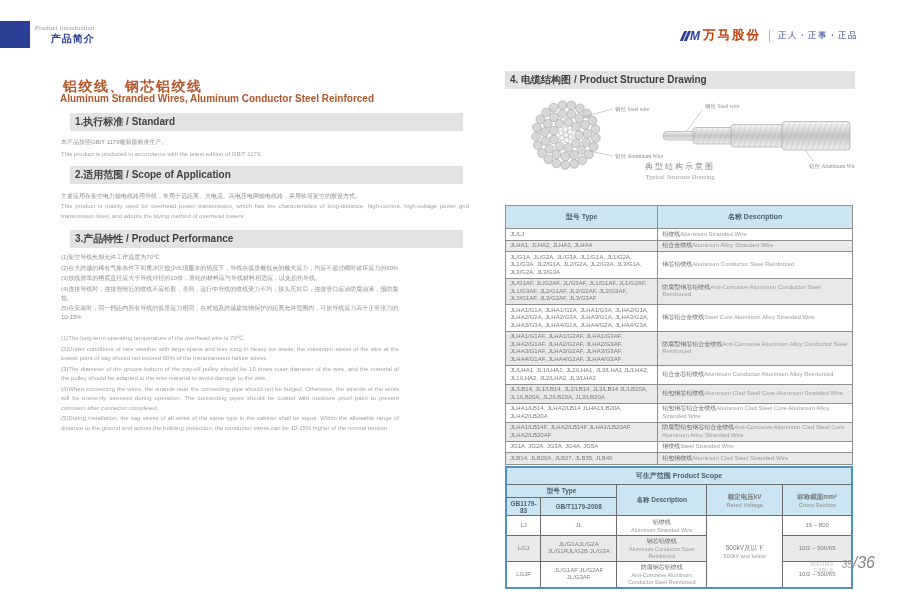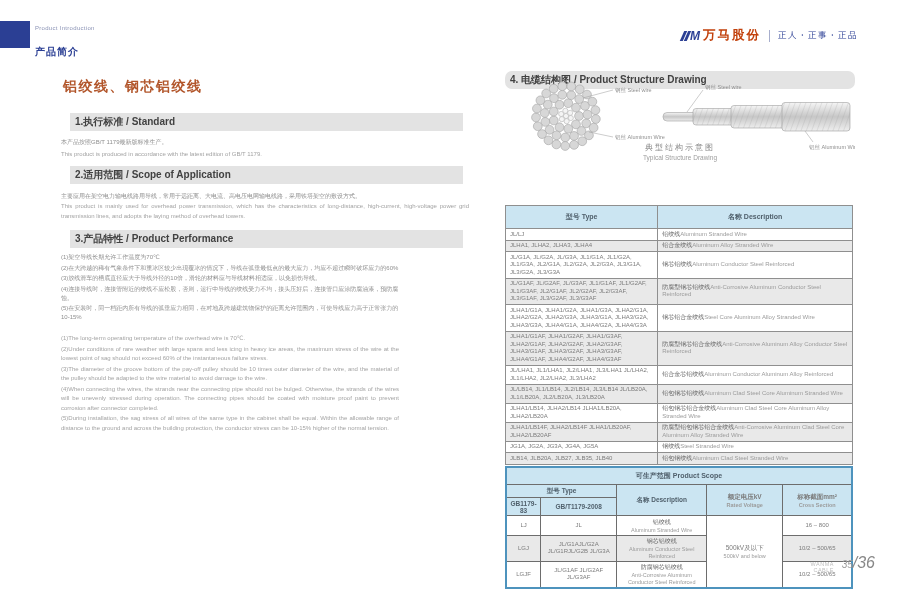--- a/index.html
+++ b/index.html
@@ -3,43 +3,43 @@
 <meta charset="utf-8">
 <style>
   html,body{margin:0;padding:0;}
   body{width:900px;height:616px;background:#ffffff;font-family:"Liberation Sans","DejaVu Sans",sans-serif;}
   .page{position:absolute;left:0;top:0;width:900px;height:616px;background:#ffffff;overflow:hidden;}
 
   
   .corner-block{position:absolute;left:0;top:21px;width:30px;height:27px;background:#2b3f94;}
   .corner-text{position:absolute;left:35px;top:25px;}
   .corner-en{font-size:6px;color:#8b93b5;letter-spacing:.3px;}
-  .corner-zh{font-size:10px;font-weight:bold;color:#2b3f94;margin-top:14px;letter-spacing:1px;}
+  .corner-zh{font-size:10px;font-weight:bold;color:#2b3f94;margin-top:1px;letter-spacing:1px;text-align:right;}
   .brand{position:absolute;right:42px;top:27px;display:flex;align-items:center;}
   .logo-mark{display:flex;align-items:flex-end;gap:1.5px;margin-right:3px;}
   .logo-mark i{display:block;width:2.5px;height:10px;background:#2b3f94;transform:skewX(-24deg);}
   .logo-mark b{font-style:italic;font-weight:900;color:#2b3f94;font-size:12px;line-height:10px;}
   .logo-text{font-size:12.5px;font-weight:700;color:#c2410c;letter-spacing:2px;text-align:right;}
   .logo-divider{width:1px;height:12px;background:#a7aecd;margin:0 8px;}
   .logo-slogan{font-size:8.5px;color:#2b3f94;letter-spacing:1.5px;}
 
   
   .title-zh{position:absolute;left:60px;top:75px;margin:3px;font-size:14px;font-weight:bold;color:#b2562b;letter-spacing:1.5px;}
   .title-en{position:absolute;left:60px;top:93px;margin:0;font-size:10px;font-weight:bold;color:#b2562b;}
   .sec-bar{position:absolute;left:70px;width:393px;height:18px;background:#e3e3e3;font-size:10px;font-weight:bold;color:#414141;line-height:18px;padding-left:5px;box-sizing:border-box;white-space:nowrap;}
-  .sec-bar.right{left:505px;width:350px;border-radius:7px;}
+  .sec-bar.right{left:505px;width:350px;}
   .txt{position:absolute;left:61px;margin:0;}
   .txt.zh{font-size:6px;color:#8f8f8f;}
   .txt.en{font-size:6px;color:#a3a3a3;text-align:justify;line-height:9.5px;}
   .perf-list{position:absolute;left:61px;width:338px;}
   .perf-list.zh .perf-item{font-size:6px;line-height:9px;color:#8f8f8f;margin-bottom:1.5px;}
   .perf-list.en .perf-item{font-size:6px;line-height:9.5px;color:#a3a3a3;text-align:justify;margin-bottom:1px;}
 
   
-  .structure-fig{position:absolute;left:505px;top:80px;width:350px;height:86px;}
+  .structure-fig{position:absolute;left:505px;top:99px;width:350px;height:86px;font-family:Liberation Serif, serif;}
   .structure-fig svg{position:absolute;left:0;top:0;}
   .structure-fig .steel{fill:#f4f4f4;stroke:#b3b3b3;stroke-width:.6;}
   .structure-fig .alu{fill:#d7d7d7;stroke:#a3a3a3;stroke-width:.6;}
   .leader{stroke:#9b9b9b;stroke-width:.5;fill:none;}
   .fig-label{font-size:5.5px;fill:#8f8f8f;}
   .fig-caption{position:absolute;left:0;right:0;top:62px;text-align:center;}
   .cap-zh{font-size:8px;color:#8a8a8a;letter-spacing:2px;}
   .cap-en{font-size:6.5px;color:#9d9d9d;margin-top:1px;}
 
   
@@ -88,20 +88,21 @@
         <i></i>
         <i></i>
         <b>M</b>
       </span>
     <span class="logo-text">万马股份</span>
     <span class="logo-divider"></span>
     <span class="logo-slogan">正人・正事・正品</span>
   </div>
 
   <h1 class="title-zh">铝绞线、钢芯铝绞线</h1>
+  <h2 class="title-en">Aluminum Stranded Wires, Aluminum Conductor Steel Reinforced</h2>
 
   <div class="sec-bar" style="top:113px">1.执行标准 / Standard</div>
   <p class="txt zh" style="top:138px;width:337px">本产品按照GB/T 1179最新版标准生产。</p>
   <p class="txt en" style="top:150px;width:337px">This product is produced in accordance with the latest edition of GB/T 1179.</p>
 
   <div class="sec-bar" style="top:166px">2.适用范围 / Scope of Application</div>
   <p class="txt zh" style="top:192px;width:408px">主要应用在架空电力输电线路用导线，常用于远距离、大电流、高电压电网输电线路，采用铁塔架空的敷设方式。</p>
   <p class="txt en" style="top:202px;width:408px">This product is mainly used for overhead power transmission, which has the characteristics of long-distance, high-current, high-voltage power grid transmission lines, and adopts the laying method of overhead towers.</p>
 
   <div class="sec-bar" style="top:230px">3.产品特性 / Product Performance</div>

